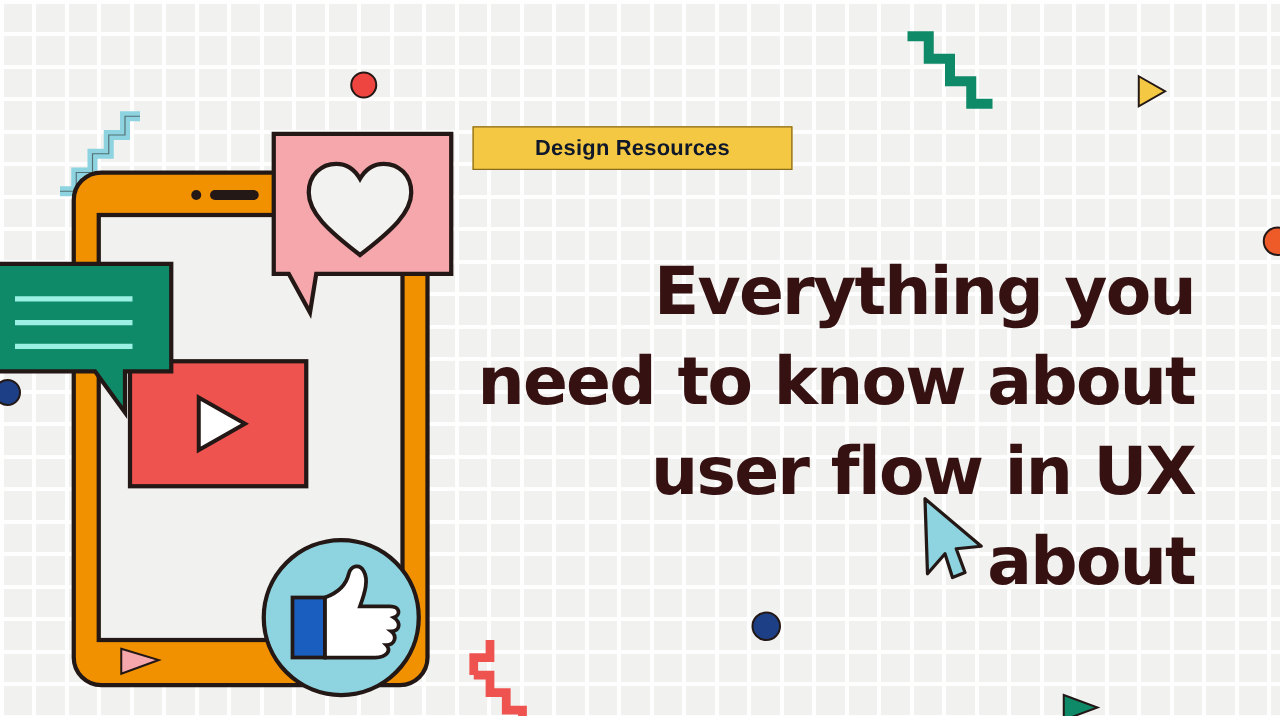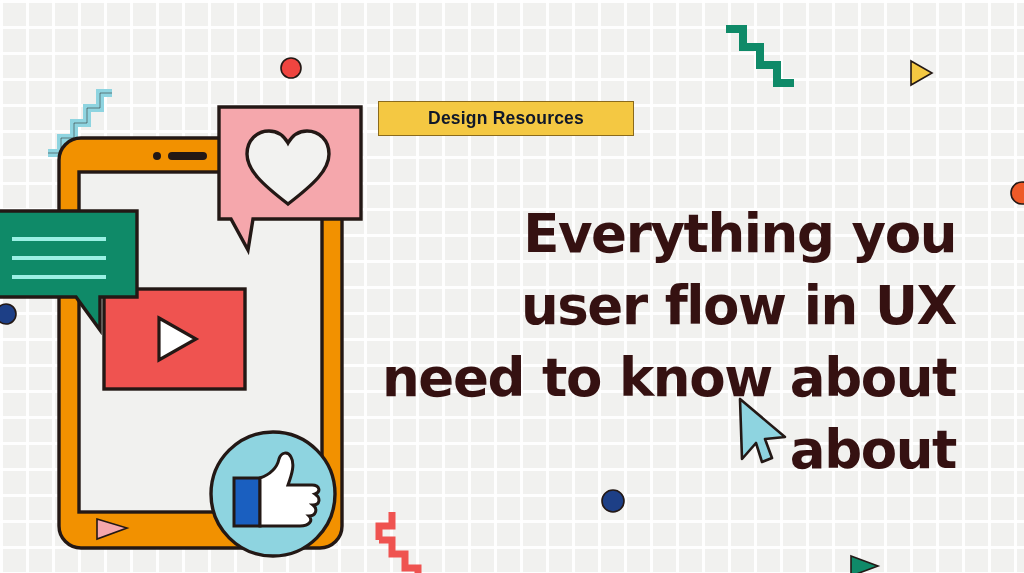--- a/index.html
+++ b/index.html
@@ -160,18 +160,18 @@
 
     <polygon points="740,399 742,459 756,443 762,462 772,458 765,439 785,437" fill="#8ed4e0" stroke="#231815" stroke-width="2.6" stroke-linejoin="round"></polygon>
   </svg>
 
   <div id="badge">
     <span>Design Resources</span>
   </div>
 
   <h1 id="headline">
     <div>Everything you</div>
+    <div>need to know about</div>
     <div>user flow in UX</div>
-    <div>need to know about</div>
     <div>about</div>
   </h1>
 
 </div>
 
 </body></html>

